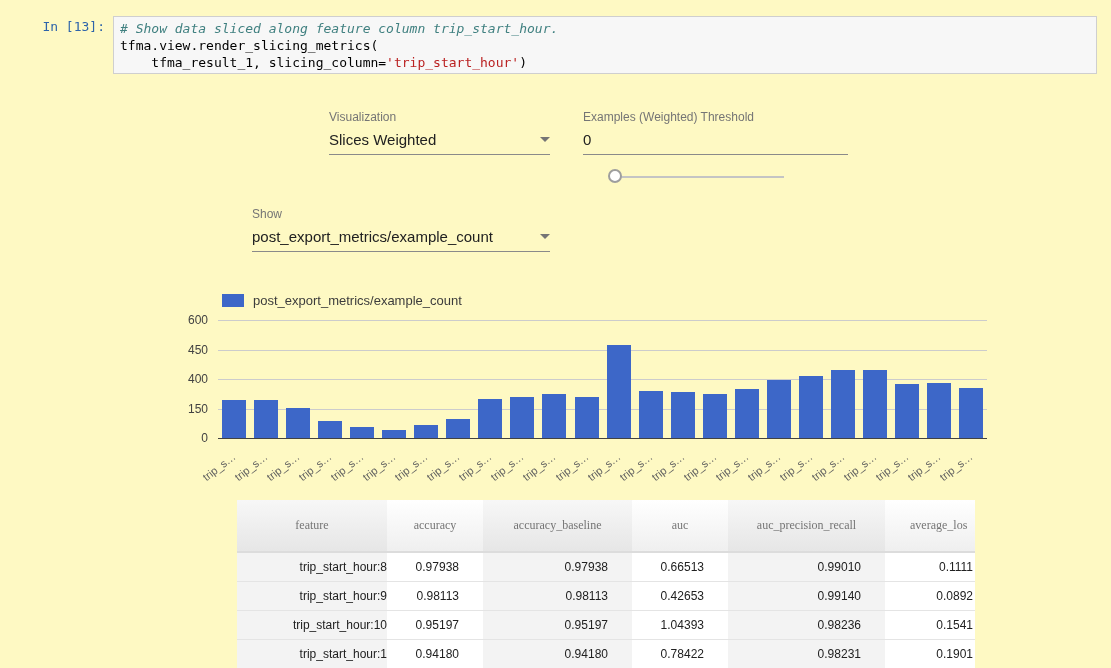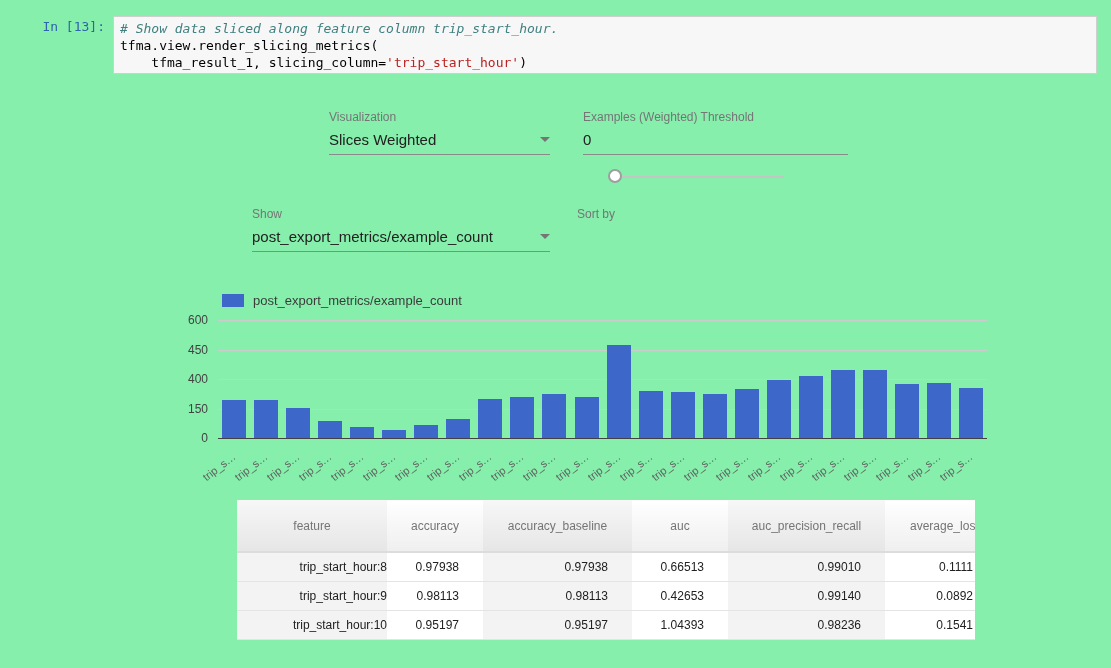--- a/index.html
+++ b/index.html
@@ -1,18 +1,18 @@
 <!DOCTYPE html>
 <html><head>
 <meta charset="utf-8">
 <style>
   * { margin:0; padding:0; box-sizing:border-box; }
   html,body { background:#ffffff; }
   .page { position:relative; width:1111px; height:668px; overflow:hidden;
-          font-family:"Liberation Sans", sans-serif; background:#86efac; }
+          font-family:"Liberation Sans", sans-serif; background:#fef9c3; }
 
   
   .prompt { position:absolute; left:0; top:19px; width:105px; text-align:right;
             font-family:"DejaVu Sans Mono", monospace; font-size:13px; color:#2E64AA; }
   .code-cell { position:absolute; left:113px; top:16px; width:984px; height:58px;
                background:#f7f7f7; border:1px solid #cfcfcf; padding:3px 6px;
                font-family:"DejaVu Sans Mono", monospace; font-size:13px; line-height:17px;
                color:#000; white-space:pre; overflow:hidden; }
   .tok-comment { color:#408080; font-style:italic; }
   .tok-string  { color:#BA2121; }
@@ -47,21 +47,21 @@
   .baseline { position:absolute; left:0; right:0; bottom:-1px; height:1px; background:#424242; }
   .bar { position:absolute; bottom:0; width:24px; }
   .xlabels { position:absolute; left:218px; top:441px; width:790px; height:36px; }
   .xlab { position:absolute; width:58px; text-align:right; font-size:11px; color:#5f5f5f;
           transform:rotate(-38deg); transform-origin:100% 50%; white-space:nowrap; }
 
   
   .mtable { position:absolute; left:237px; top:500px; width:738px; height:168px; overflow:hidden; }
   table { border-collapse:collapse; table-layout:fixed; width:798px; font-size:12px; }
   th { height:52px; font-weight:normal; color:#757575; text-align:center;
-       background:linear-gradient(180deg,#ffffff 0%,#efefef 100%); border-bottom:2px solid #dcdcdc; }
+       background:linear-gradient(180deg,#ffffff 0%,#efefef 100%); border-bottom:2px solid #dcdcdc;font-family:Liberation Serif, serif; }
   th.shade { background:linear-gradient(180deg,#f7f7f7 0%,#e6e6e6 100%); }
   td { height:29px; color:#212121; background:#fff; border-bottom:1px solid #e4e4e4; }
   td.shade { background:#f3f3f3; }
   td.c-feature { text-align:right; }
   td.c-num { text-align:right; padding-right:24px; }
   td.c-last { text-align:right; padding-right:62px; }
   th.h-last { text-align:left; padding-left:25px; }
 </style>
 </head>
 <body>
@@ -95,21 +95,20 @@
 
   <div class="ctl" style="left:252px; top:207px; width:298px;">
     <span class="lbl">Show</span>
     <div class="val-row">
       <span class="val">post_export_metrics/example_count</span>
       <span class="dd-arrow"></span>
     </div>
   </div>
 
   <div class="ctl" style="left:577px; top:207px; width:298px;">
-    <span class="lbl">Sort by</span>
   </div>
 
   <div class="legend">
     <span class="swatch" style="background: rgb(61, 103, 200);"></span>
     <span class="ltext">post_export_metrics/example_count</span>
   </div>
   <div class="yaxis" id="yaxis">
       <span style="top: -7px;">600</span>
       <span style="top: 22.5px;">450</span>
       <span style="top: 52px;">400</span>
@@ -212,17 +211,25 @@
             <td class="c-last">0.0892</td>
           </tr>
           <tr>
             <td class="shade c-feature">trip_start_hour:10</td>
             <td class="c-num">0.95197</td>
             <td class="shade c-num">0.95197</td>
             <td class="c-num">1.04393</td>
             <td class="shade c-num">0.98236</td>
             <td class="c-last">0.1541</td>
           </tr>
+          <tr>
+            <td class="shade c-feature">trip_start_hour:1</td>
+            <td class="c-num">0.94180</td>
+            <td class="shade c-num">0.94180</td>
+            <td class="c-num">0.78422</td>
+            <td class="shade c-num">0.98231</td>
+            <td class="c-last">0.1901</td>
+          </tr>
         </tbody>
     </table>
   </div>
 
 </div>
 
 </body></html>

